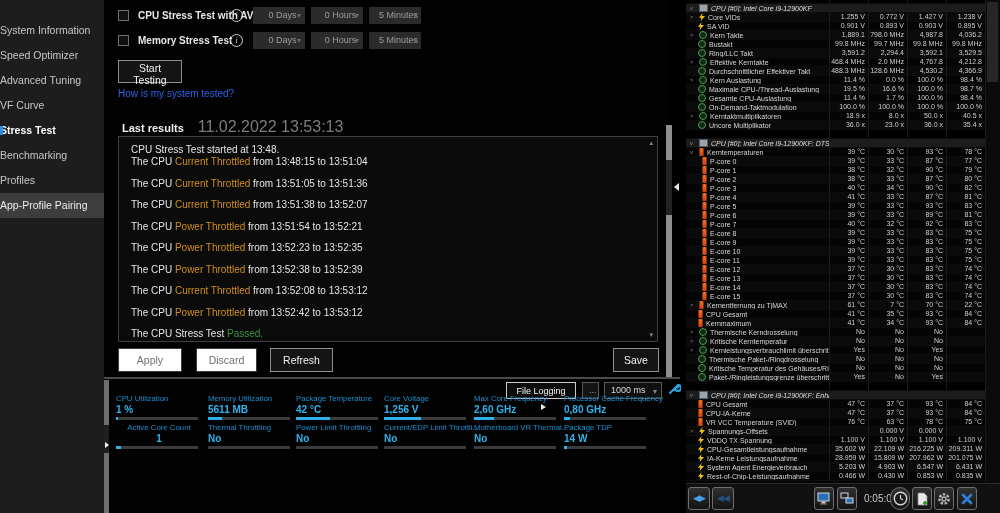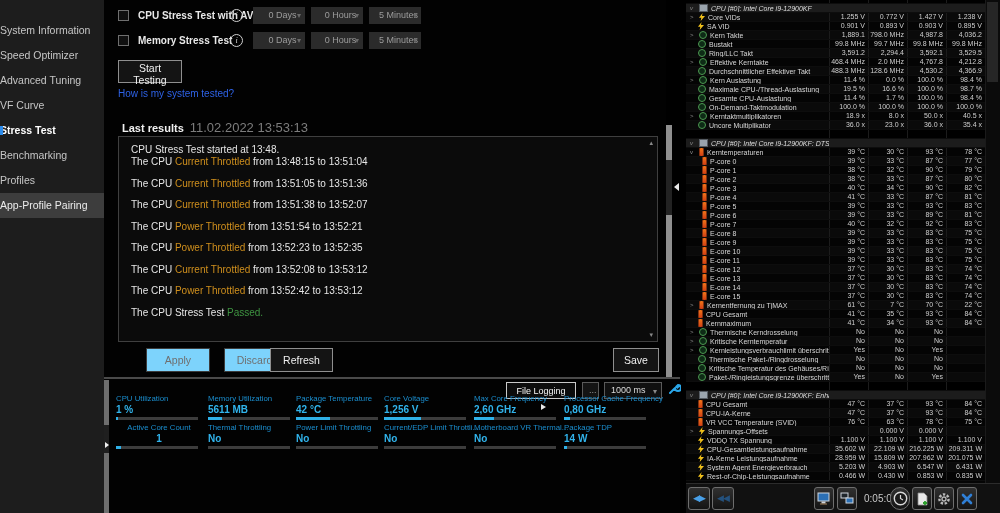--- a/index.html
+++ b/index.html
@@ -15,26 +15,26 @@
   .test-row{position:absolute;left:14px;display:flex;align-items:center;height:18px;}
   .cbx{width:9px;height:9px;border:1px solid #6f6f6f;background:#101010;margin-right:9px;flex:0 0 auto;}
   .test-label{width:92px;font-size:10px;font-weight:600;color:#e8e8e8;white-space:nowrap;}
   .info{width:11px;height:11px;border:1px solid #cfcfcf;border-radius:50%;color:#d8d8d8;font-size:8px;line-height:11px;
         text-align:center;font-family:"Liberation Serif",serif;font-style:italic;margin-right:10px;flex:0 0 auto;}
   .info::before{content:"i";}
   .dsel{position:relative;width:52px;height:17px;background:#2b2b2b;color:#9c9c9c;font-size:9px;line-height:17px;
         padding-left:7px;margin-right:6px;box-sizing:border-box;cursor:default;text-align:center;}
   .dsel::after{content:"▾";position:absolute;right:4px;top:0;color:#6a6a6a;font-size:8px;}
   .btn{background:#141414;border:1px solid #8f8f8f;color:#f0f0f0;font-size:10.5px;font-family:"Liberation Sans",sans-serif;cursor:pointer;}
-  .btn:disabled,.btn.disabled{color:#6f6f6f;border-color:#3c3c3c;background:#7dd3fc;margin-left:28px;}
+  .btn:disabled,.btn.disabled{color:#6f6f6f;border-color:#3c3c3c;background:#ffffff;}
   #start-btn{position:absolute;left:14px;top:60px;width:64px;height:23px;}
   .help-link{position:absolute;left:14px;top:88px;font-size:10px;color:#2e62e6;cursor:pointer;text-decoration:none;}
   .lastres{position:absolute;left:18px;top:118px;}
   .lr-label{font-size:11px;font-weight:bold;color:#f0f0f0;}
-  .lr-time{font-size:13px;color:#7d7d7d;margin-left:6px;}
+  .lr-time{font-size:16px;color:#7d7d7d;margin-left:14px;}
   .logbox{position:absolute;left:14px;top:136px;width:540px;height:206px;background:#0b0b0b;border:1px solid #3f3f3f;
           box-sizing:border-box;padding:7px 12px;overflow:hidden;}
   .log-line{font-size:10px;color:#e6e6e6;margin-top:10.5px;white-space:nowrap;}
   .log-line:first-child{margin-top:0;}
   .log-line.tight{margin-top:1px;}
   .amber{color:#cf8f1d;}
   .green{color:#3e9441;}
   .scroll-up,.scroll-down{position:absolute;right:4px;color:#8a8a8a;font-size:7px;}
   .scroll-up{top:2px;}  .scroll-down{bottom:2px;}
   #apply-btn{position:absolute;left:14px;top:348px;width:64px;height:24px;}
@@ -140,20 +140,21 @@
 
       <div class="logbox">
         <span class="scroll-up">▴</span>
         <div>
             <div class="log-line"><span>CPU Stress Test started at 13:48.</span></div>
             <div class="log-line tight"><span>The CPU </span><span class="amber">Current Throttled</span><span> from 13:48:15 to 13:51:04</span></div>
             <div class="log-line"><span>The CPU </span><span class="amber">Current Throttled</span><span> from 13:51:05 to 13:51:36</span></div>
             <div class="log-line"><span>The CPU </span><span class="amber">Current Throttled</span><span> from 13:51:38 to 13:52:07</span></div>
             <div class="log-line"><span>The CPU </span><span class="amber">Power Throttled</span><span> from 13:51:54 to 13:52:21</span></div>
             <div class="log-line"><span>The CPU </span><span class="amber">Power Throttled</span><span> from 13:52:23 to 13:52:35</span></div>
+            <div class="log-line"><span>The CPU </span><span class="amber">Power Throttled</span><span> from 13:52:38 to 13:52:39</span></div>
             <div class="log-line"><span>The CPU </span><span class="amber">Current Throttled</span><span> from 13:52:08 to 13:53:12</span></div>
             <div class="log-line"><span>The CPU </span><span class="amber">Power Throttled</span><span> from 13:52:42 to 13:53:12</span></div>
             <div class="log-line"><span>The CPU Stress Test </span><span class="green">Passed.</span></div>
           </div>
         <span class="scroll-down">▾</span>
       </div>
 
       <button id="apply-btn" class="btn disabled">Apply</button>
       <button id="discard-btn" class="btn disabled">Discard</button>
       <button id="refresh-btn" class="btn">Refresh</button>

